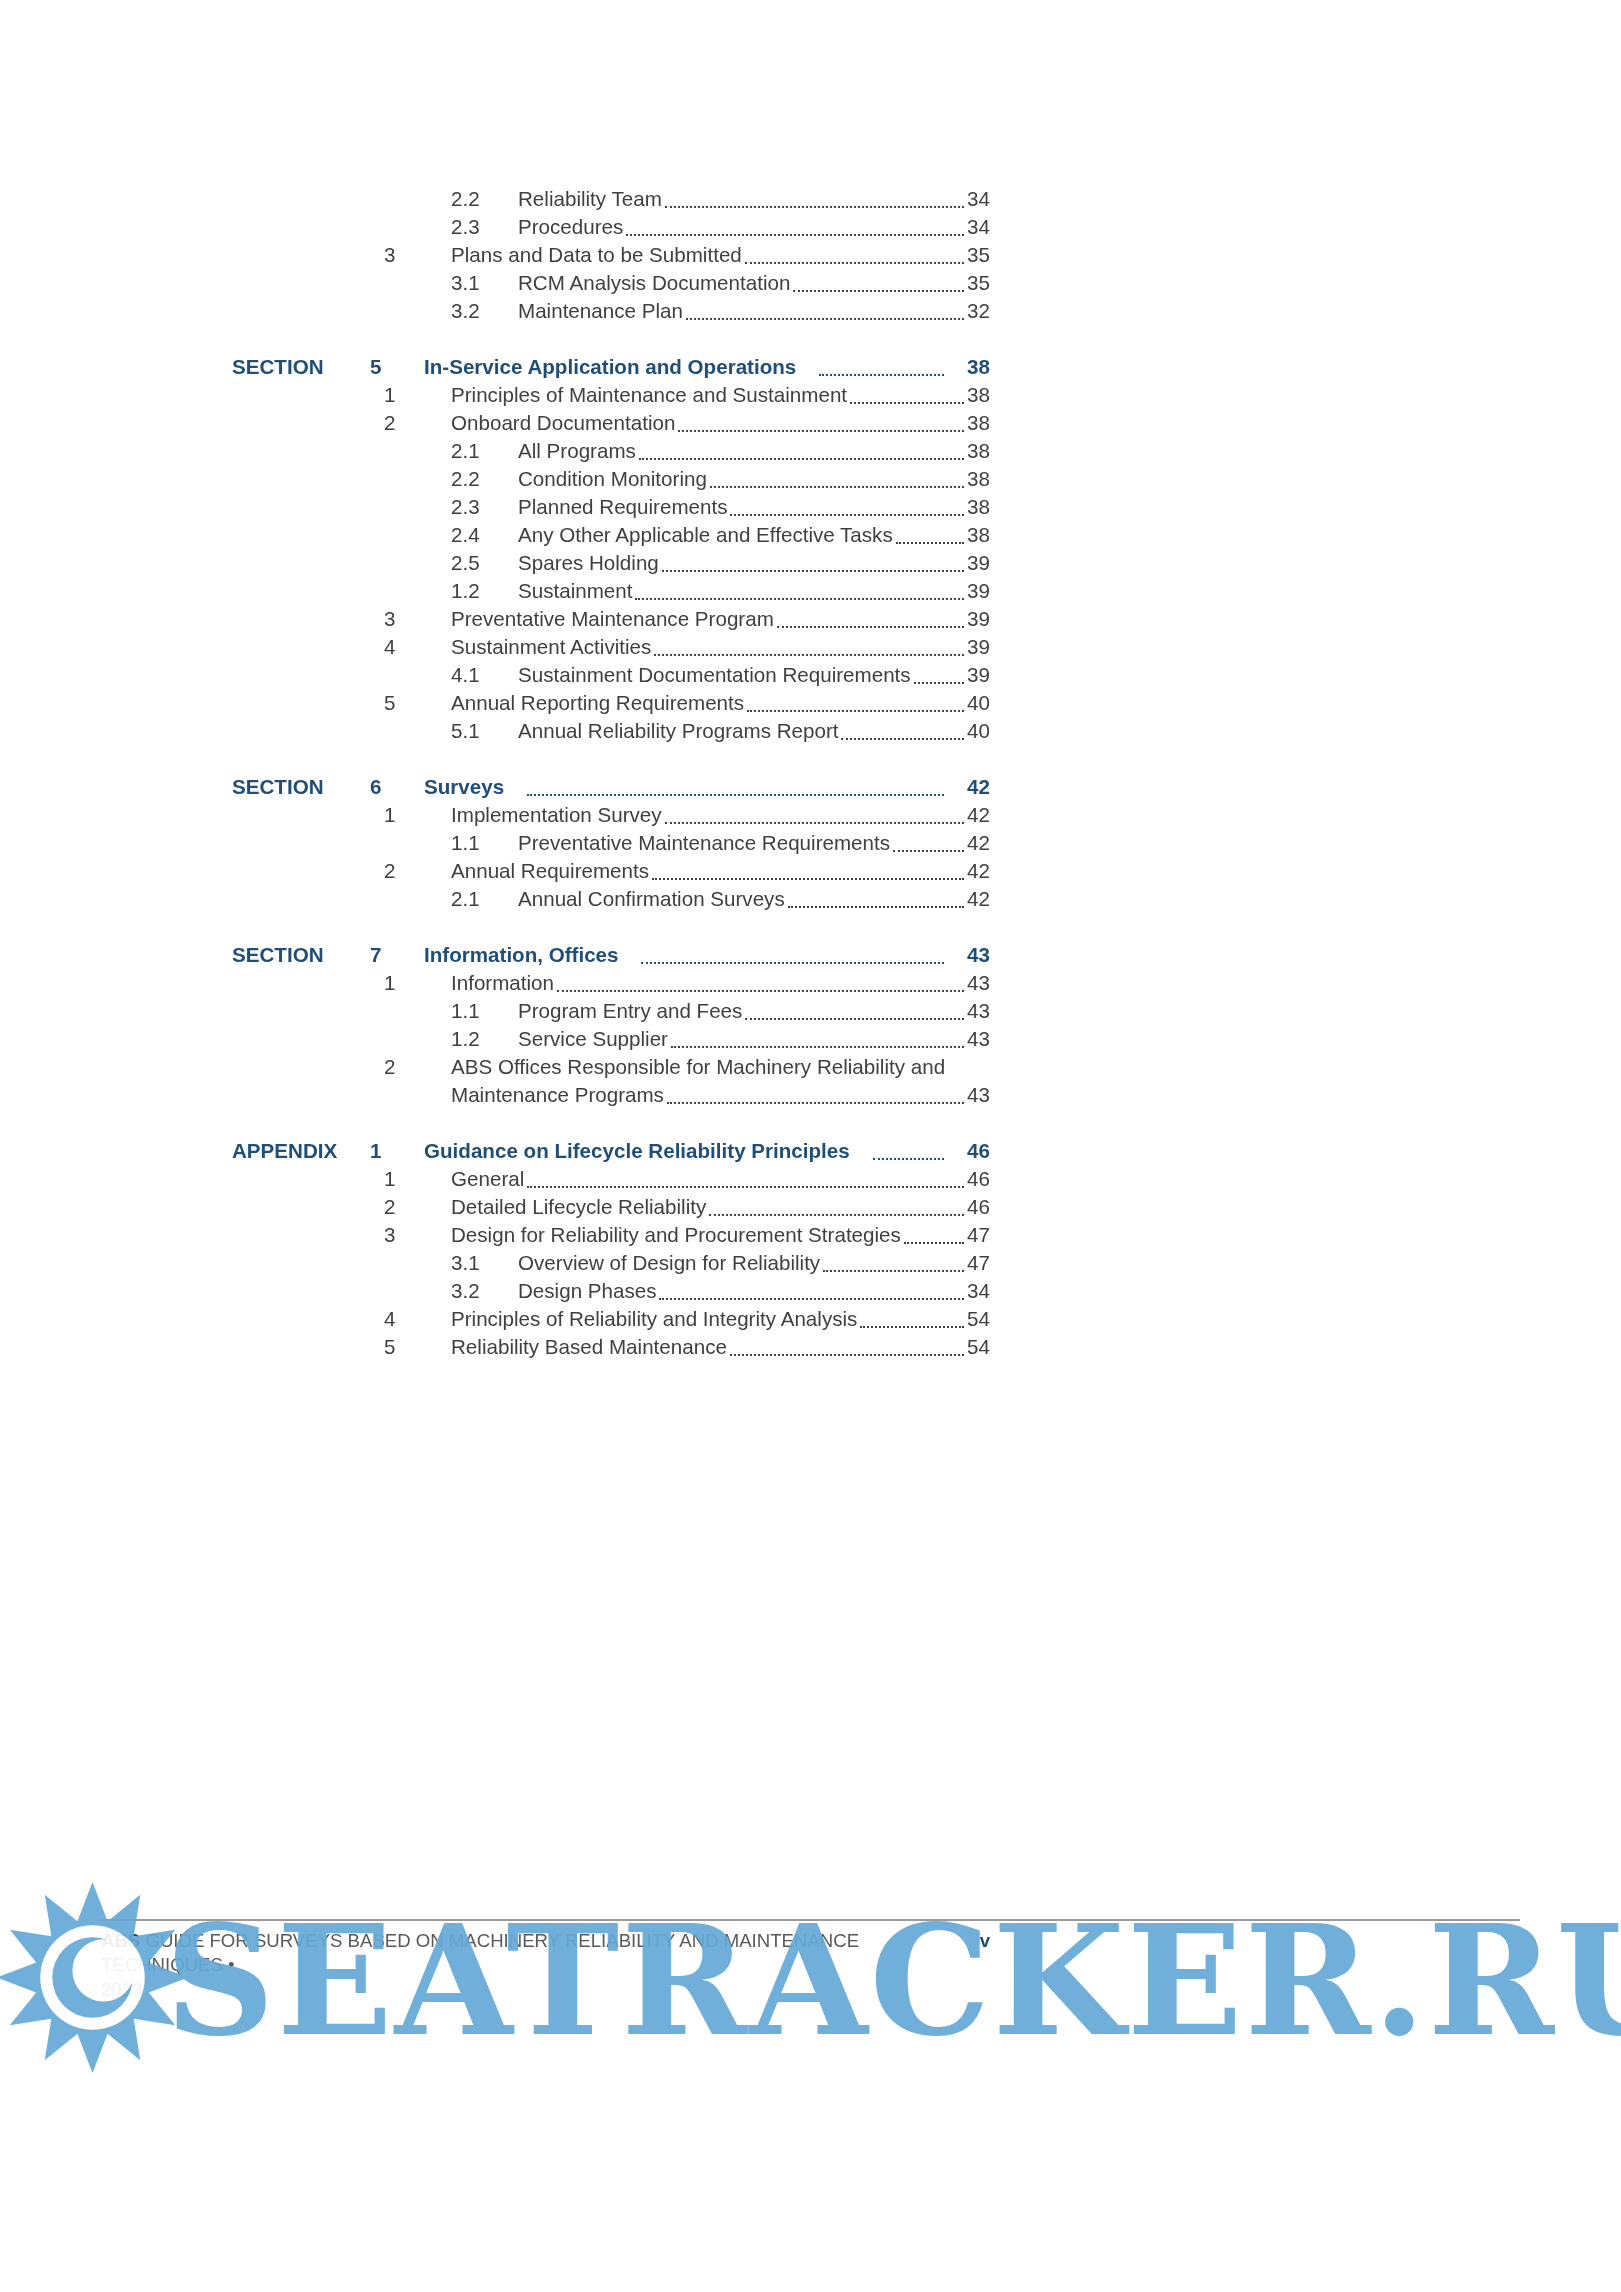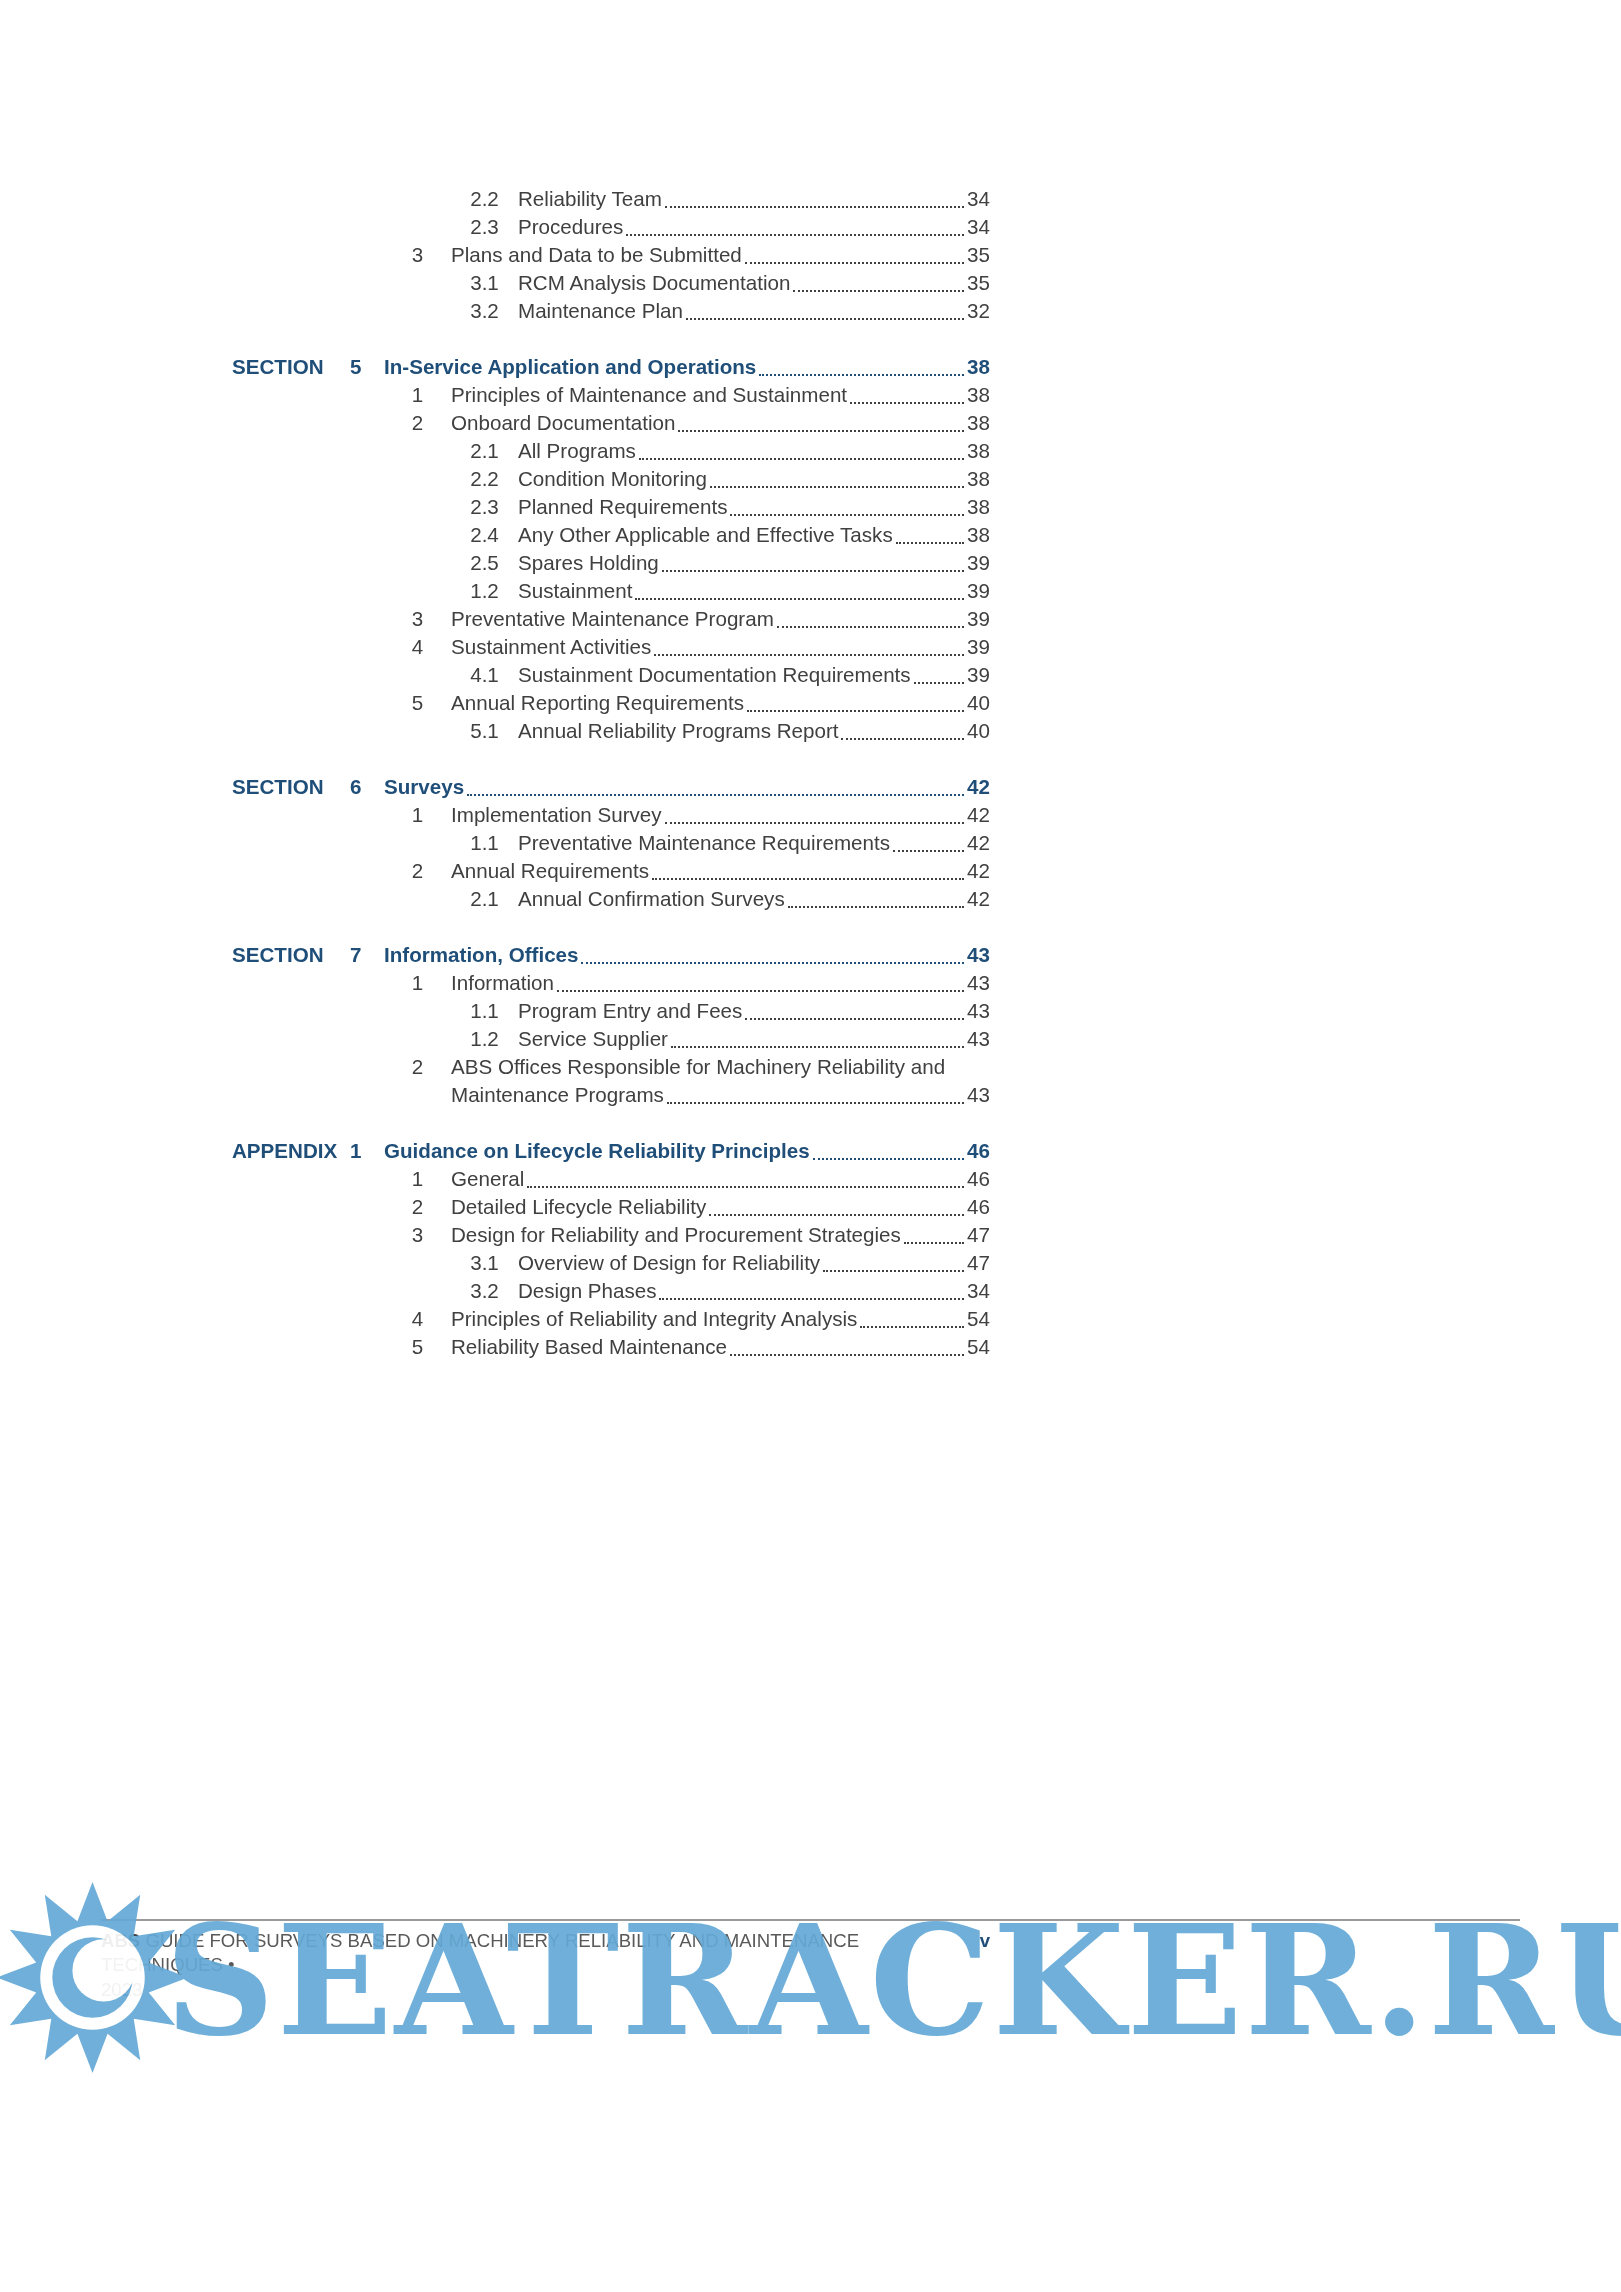--- a/index.html
+++ b/index.html
@@ -17,31 +17,31 @@
     left: 232px; top: 185px;
     width: 758px;
   }
   .toc-row {
     display: flex;
     align-items: flex-end;
     font-size: 20.6px;
     line-height: 28px;
     color: #404040;
   }
-  .toc-row.gap { margin-top: 28px; }
+  .toc-row.gap { margin-top: 28px; gap: 20px; }
   .toc-row.heading {
     color: #1f4e79;
     font-weight: bold;
   }
   .col-label { flex: 0 0 118px; }
   .heading .col-num { flex: 0 0 34px; }
   .level1 { padding-left: 152px; }
   .level2 { padding-left: 219px; }
   .continuation { padding-left: 219px; }
-  .level1 .col-num, .level2 .col-num { flex: 0 0 67px; text-align: center; }
+  .level1 .col-num, .level2 .col-num { flex: 0 0 67px; }
   .col-title { flex: 0 0 auto; white-space: nowrap; }
   .leader {
     flex: 1 1 11.8px;
     min-width: 11.8px;
     border-bottom: 2.5px dotted currentColor;
     margin: 0 2.9px 4.9px 2.9px;
   }
   .col-page { flex: 0 0 auto; }
 
   

